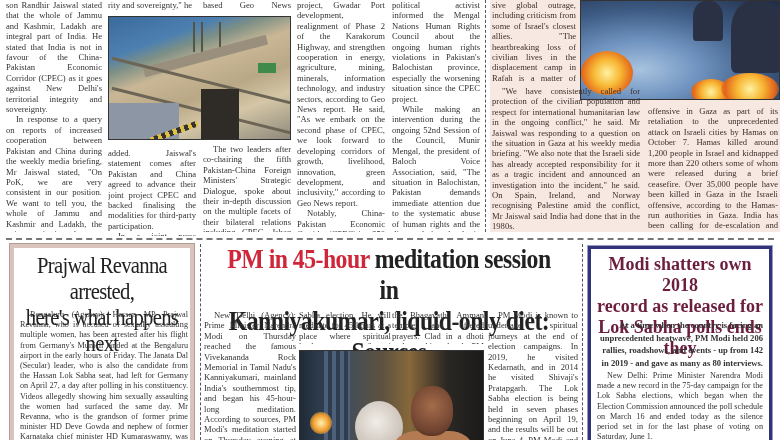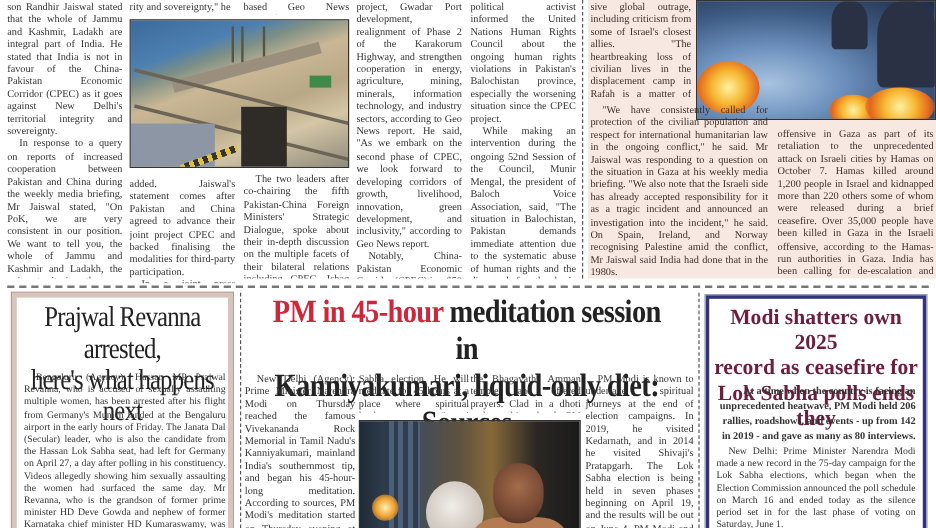--- a/index.html
+++ b/index.html
@@ -84,21 +84,21 @@
   <div class="col" style="left:203px; top:144px; width:88px; height:88px;">
     <p>The two leaders after co-chairing the fifth Pakistan-China Foreign Ministers' Strategic Dialogue, spoke about their in-depth discussion on the multiple facets of their bilateral relations including CPEC. Ishaq Dar and Wang Yi expressed commitment to continue ex-</p>
   </div>
 
   <div class="col" style="left:297px; top:0px; width:88px; height:232px;">
     <p class="noind">project, Gwadar Port development, realignment of Phase 2 of the Karakorum Highway, and strengthen cooperation in energy, agriculture, mining, minerals, information technology, and industry sectors, according to Geo News report. He said, "As we embark on the second phase of CPEC, we look forward to developing corridors of growth, livelihood, innovation, green development, and inclusivity," according to Geo News report.</p>
     <p>Notably, China-Pakistan Economic Corridor (CPEC) is a $50 billion Pakistani component of China's Belt and Road Initiative (BRI). The 3,000 km Chinese infrastructure network project is under construction in Pakistan and aims to</p>
   </div>
 
   <div class="col" style="left:392px; top:0px; width:88px; height:232px;">
-    <p class="noind">political activist informed the United Nations Human Rights Council about the ongoing human rights violations in Pakistan's Balochistan province, especially the worsening situation since the CPEC project.</p>
+    <p class="noind">political activist informed the Mengal Nations Human Rights Council about the ongoing human rights violations in Pakistan's Balochistan province, especially the worsening situation since the CPEC project.</p>
     <p>While making an intervention during the ongoing 52nd Session of the Council, Munir Mengal, the president of Baloch Voice Association, said, "The situation in Balochistan, Pakistan demands immediate attention due to the systematic abuse of human rights and the disregard for the basic freedoms and liberties of its people." He informed the Council that the human rights situation in Balochistan escalated after the construction of the multi-billion dollar CPEC project.</p>
   </div>
 </div>
 
 <div class="vrule" style="left:485px; top:0; height:232px;"></div>
 
 <div class="pinkbox" style="left:490px; top:0; width:290px; height:232px;">
   <div class="col" style="left:2px; top:0px; width:84px; height:82px; color:#3b2f2c;">
     <p class="noind">sive global outrage, including criticism from some of Israel's closest allies. "The heartbreaking loss of civilian lives in the displacement camp in Rafah is a matter of deep concern for us," External Affairs Ministry spokesperson Randhir Jaiswal said.</p>
   </div>
@@ -163,22 +163,22 @@
 
   <div class="col" style="left:488px; top:310px; width:90px; height:130px;">
     <p>PM Modi is known to undertake spiritual journeys at the end of election campaigns. In 2019, he visited Kedarnath, and in 2014 he visited Shivaji's Pratapgarh. The Lok Sabha election is being held in seven phases beginning on April 19, and the results will be out on June 4. PM Modi and the BJP</p>
   </div>
 </div>
 
 <div class="vrule" style="left:582px; top:244px; height:196px;"></div>
 
 <div class="modi-box">
   <div class="headline modi-head" style="left:0; top:5px; width:178px;">
-    <div>Modi shatters own 2025</div>
-    <div>record as ceasefire for</div>
+    <div>Modi shatters own 2018</div>
+    <div>record as released for</div>
     <div>Lok Sabha polls ends they</div>
   </div>
   <div class="modi-sub" style="left:6px; top:70px; width:166px;">At a time when the country is facing an unprecedented heatwave, PM Modi held 206 rallies, roadshows, and events - up from 142 in 2019 - and gave as many as 80 interviews.</div>
   <div class="col" style="left:6px; top:122px; width:166px; height:80px; font-size:8.2px; line-height:10.2px;">
     <p>New Delhi: Prime Minister Narendra Modi made a new record in the 75-day campaign for the Lok Sabha elections, which began when the Election Commission announced the poll schedule on March 16 and ended today as the silence period set in for the last phase of voting on Saturday, June 1.</p>
 
   </div>
 </div>
 
 </body></html>

